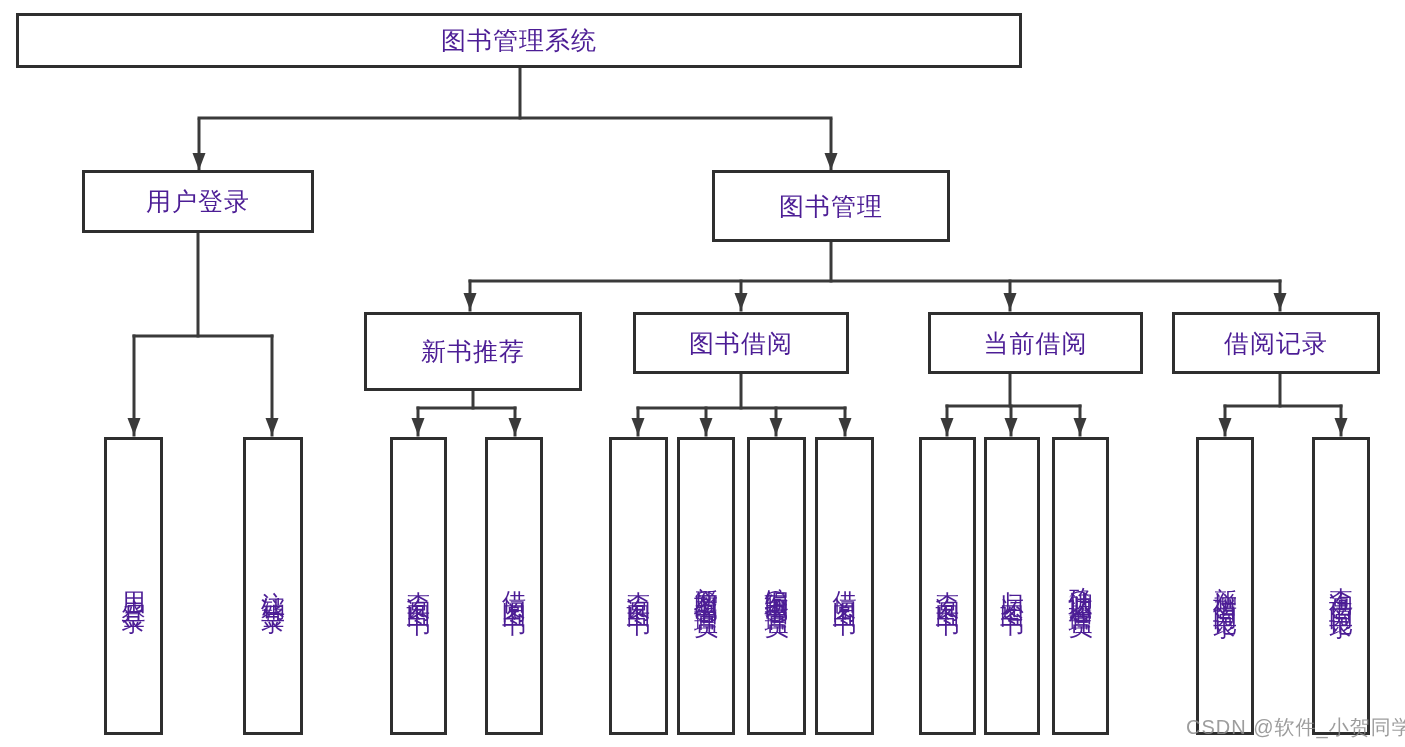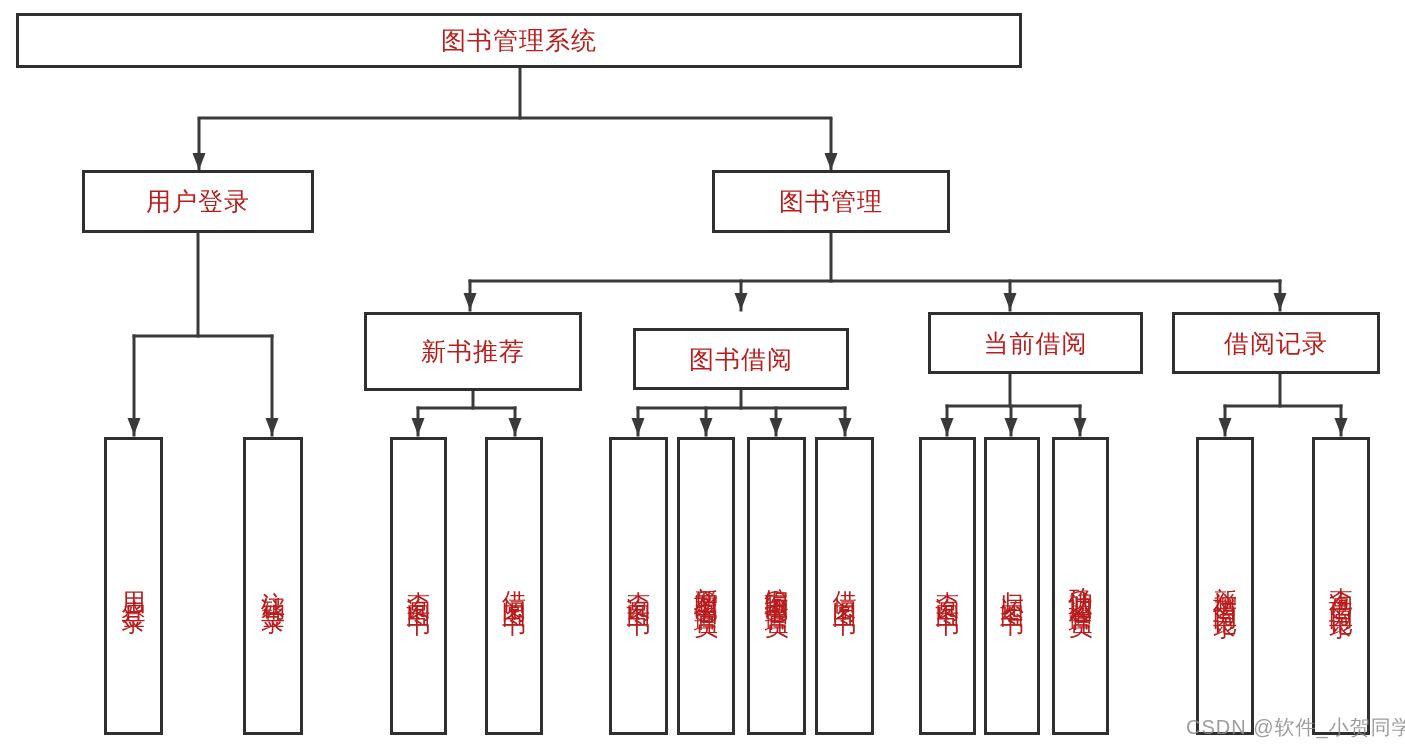--- a/index.html
+++ b/index.html
@@ -7,21 +7,21 @@
   #stage{position:relative;width:1405px;height:747px;background:#ffffff;overflow:hidden;}
   #wires{position:absolute;left:0;top:0;width:1405px;height:747px;pointer-events:none;}
   .node{
     position:absolute;
     box-sizing:border-box;
     background:#ffffff;
     border:3px solid #2f2f2f;
     display:flex;
     align-items:center;
     justify-content:center;
-    color:#b91c1c;
+    color:#4c1d95;
   }
   .hbox{font-size:25px;letter-spacing:1px;}
   .vbox .label{
     writing-mode:vertical-rl;
     text-orientation:mixed;
     font-size:24px;
     letter-spacing:7px;
     line-height:1;
     white-space:nowrap;
   }
@@ -90,28 +90,28 @@
     </g>
   </svg>
 
   <div class="node hbox" style="left:16px;top:13px;width:1006px;height:55px;">
     <span class="label">图书管理系统</span>
   </div>
 
   <div class="node hbox" style="left:82px;top:170px;width:232px;height:63px;">
     <span class="label">用户登录</span>
   </div>
-  <div class="node hbox" style="left:712px;top:170px;width:238px;height:63px;">
+  <div class="node hbox" style="left:712px;top:170px;width:238px;height:72px;">
     <span class="label">图书管理</span>
   </div>
 
   <div class="node hbox" style="left:364px;top:312px;width:218px;height:79px;">
     <span class="label">新书推荐</span>
   </div>
-  <div class="node hbox" style="left:633px;top:312px;width:216px;height:62px;margin-top:16px;">
+  <div class="node hbox" style="left:633px;top:312px;width:216px;height:62px;">
     <span class="label">图书借阅</span>
   </div>
   <div class="node hbox" style="left:903px;top:312px;width:215px;height:62px;margin-left:25px;">
     <span class="label">当前借阅</span>
   </div>
   <div class="node hbox" style="left:1172px;top:312px;width:208px;height:62px;">
     <span class="label">借阅记录</span>
   </div>
 
   <div class="node vbox" style="left:104px;top:437px;width:59px;height:298px;">

